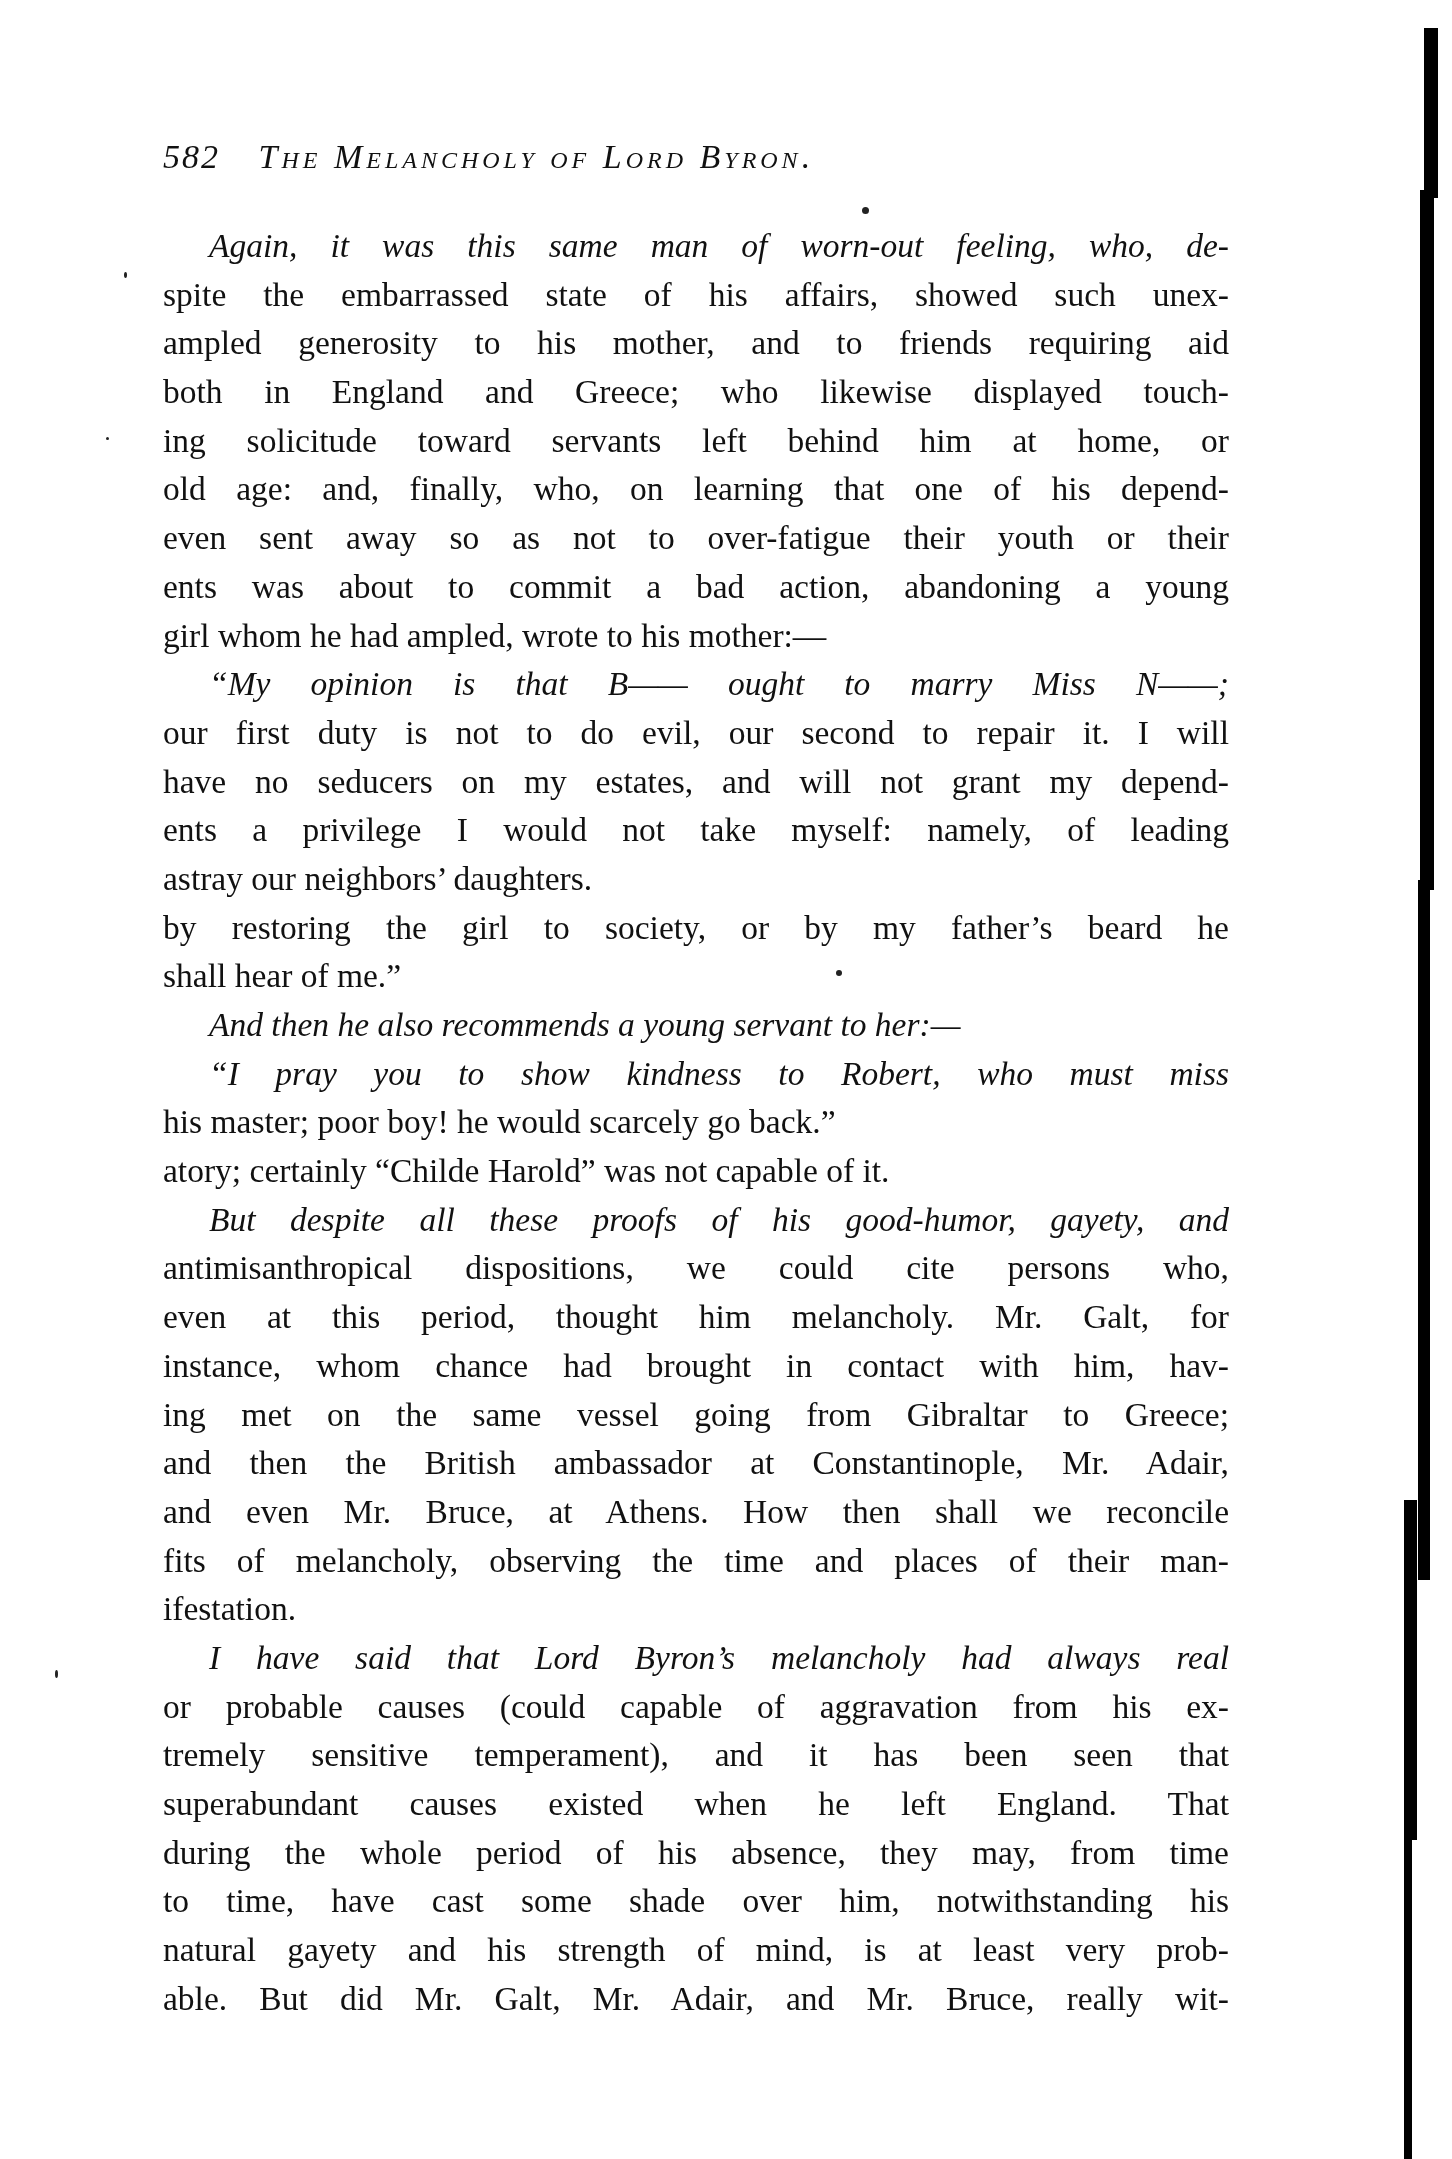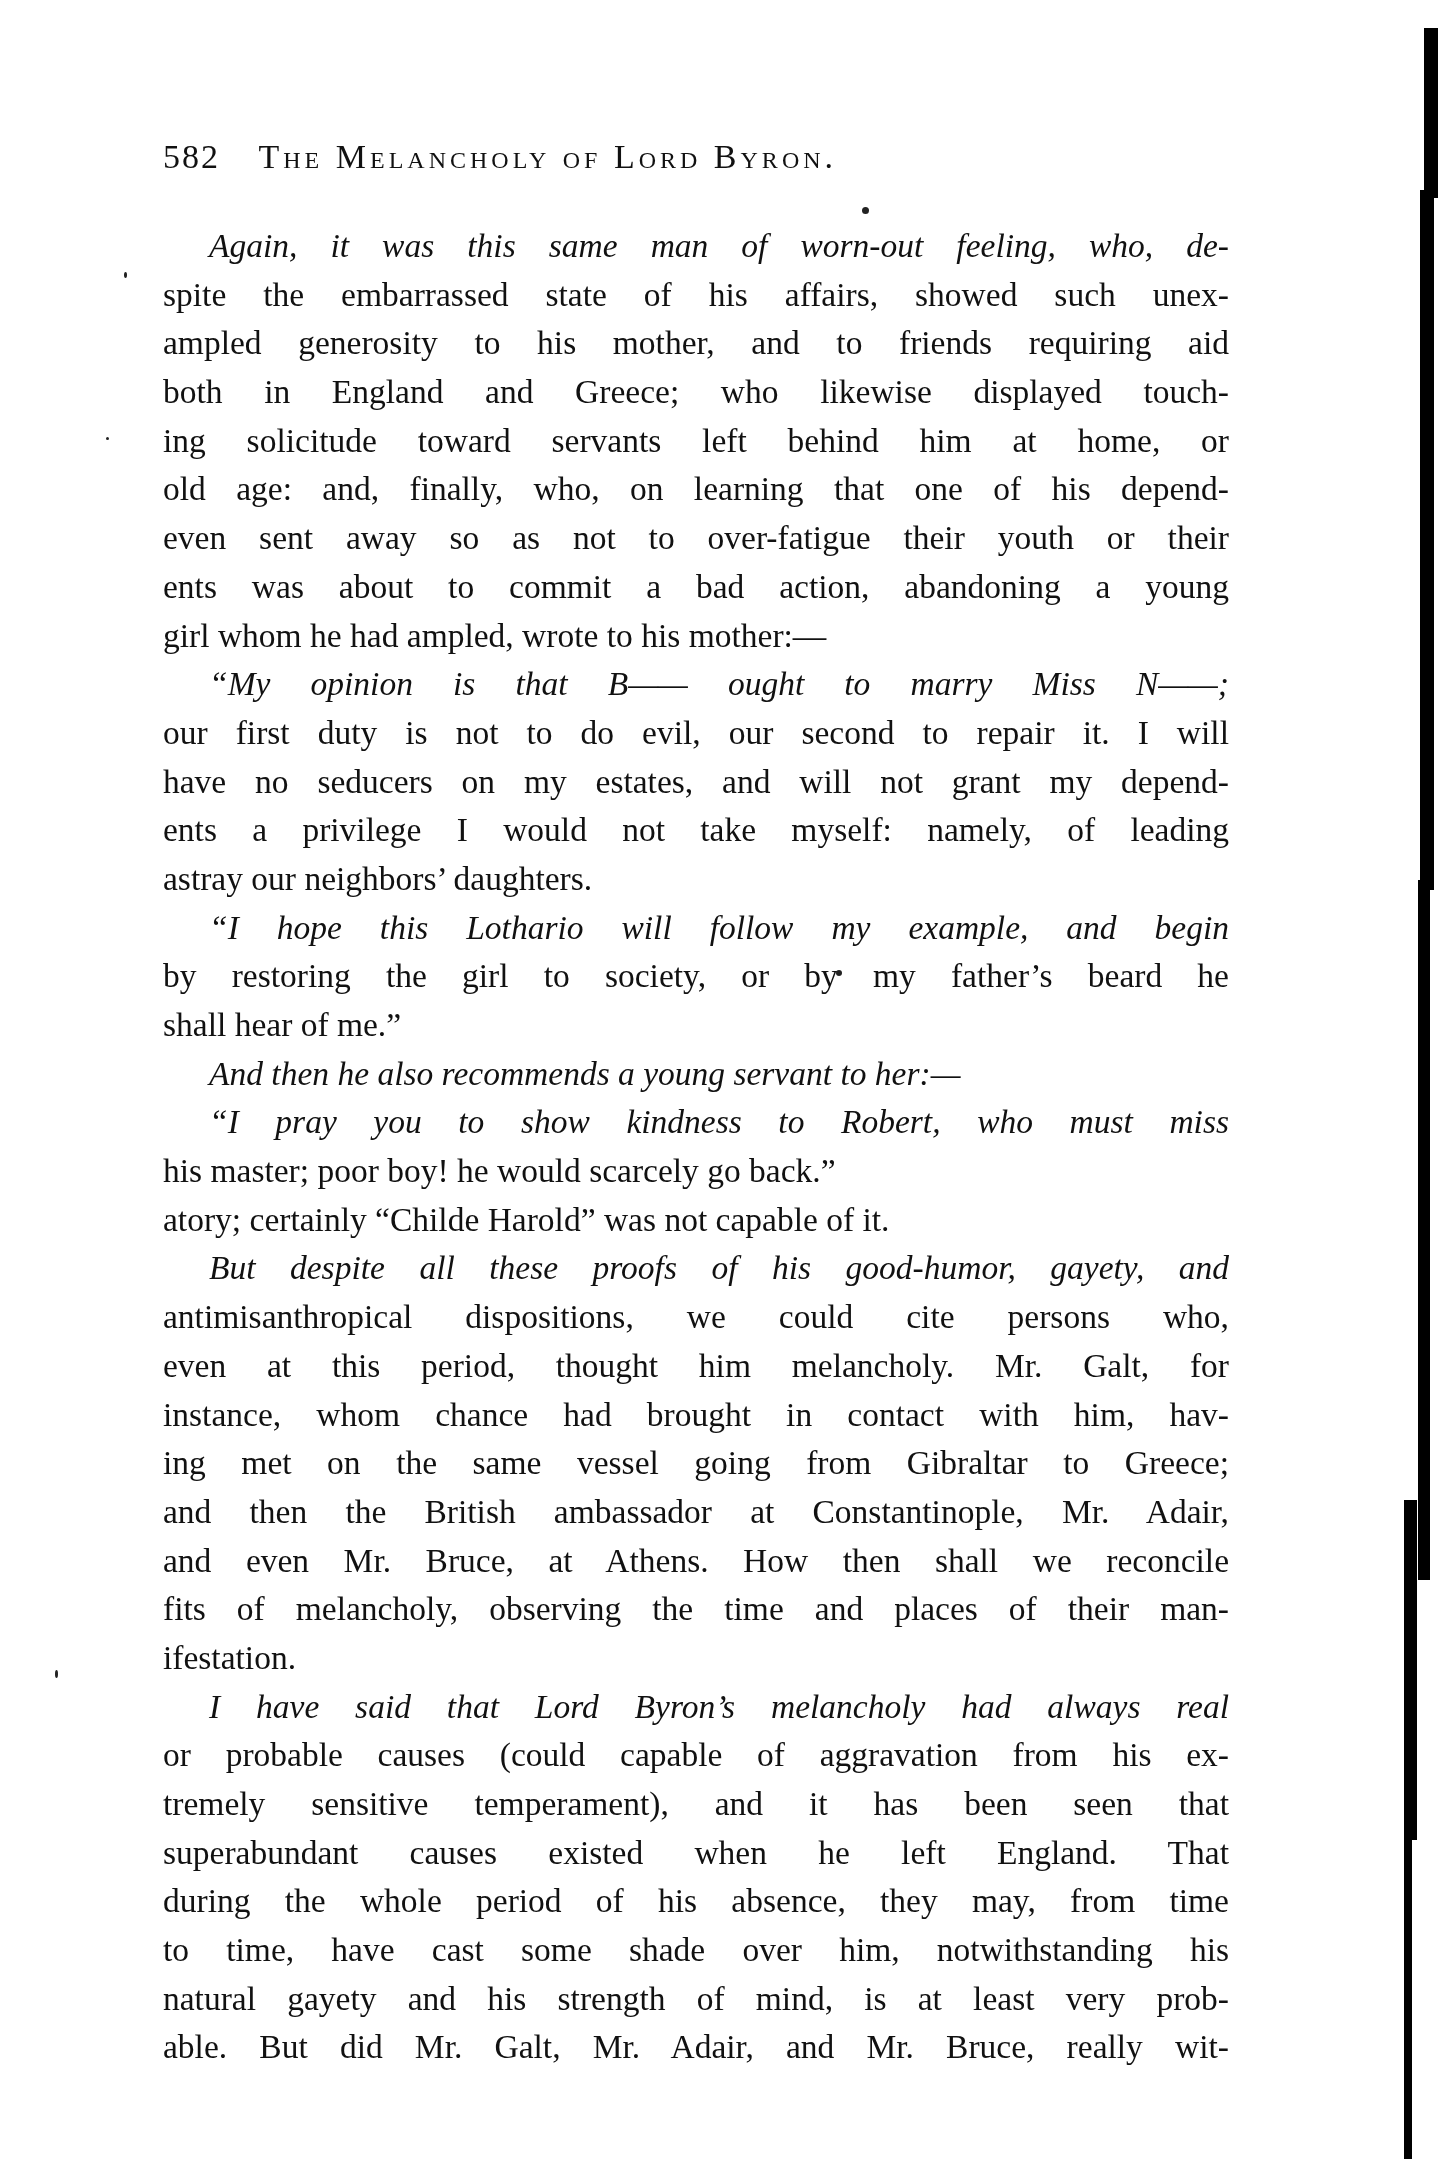--- a/index.html
+++ b/index.html
@@ -6,20 +6,21 @@
   body { width: 1452px; height: 2159px; position: relative; overflow: hidden; }
   .page {
     position: absolute; left: 0; top: 0; width: 1452px; height: 2159px;
     background: #ffffff; color: #111111;
     font-family: "DejaVu Serif", "Liberation Serif", serif;
   }
   .running-head {
     position: absolute; left: 163px; top: 138px; width: 1070px;
     font-size: 34px; letter-spacing: 2px; white-space: nowrap;
     font-family: "Liberation Serif", "DejaVu Serif", serif;
+    font-style: italic;
   }
   .running-head .folio { margin-right: 28px; }
   .running-head .title { font-variant: small-caps; letter-spacing: 4px; }
   .body-text {
     position: absolute; left: 163px; top: 222px; width: 1066px;
     font-family: "Liberation Serif", "DejaVu Serif", serif;
     font-size: 33.5px; line-height: 48.7px;
   }
   .line {
     display: block; height: 48.7px; white-space: nowrap;
@@ -50,21 +51,20 @@
       <span class="line">ing solicitude toward servants left behind him at home, or</span>
       <span class="line">old age: and, finally, who, on learning that one of his depend-</span>
       <span class="line">even sent away so as not to over-fatigue their youth or their</span>
       <span class="line">ents was about to commit a bad action, abandoning a young</span>
       <span class="line last">girl whom he had ampled, wrote to his mother:—</span>
       <span class="line indent">“My opinion is that B—— ought to marry Miss N——;</span>
       <span class="line">our first duty is not to do evil, our second to repair it. I will</span>
       <span class="line">have no seducers on my estates, and will not grant my depend-</span>
       <span class="line">ents a privilege I would not take myself: namely, of leading</span>
       <span class="line last">astray our neighbors’ daughters.</span>
-      <span class="line indent">“I hope this Lothario will follow my example, and begin</span>
       <span class="line">by restoring the girl to society, or by my father’s beard he</span>
       <span class="line last">shall hear of me.”</span>
       <span class="line indent last">And then he also recommends a young servant to her:—</span>
       <span class="line indent">“I pray you to show kindness to Robert, who must miss</span>
       <span class="line last">his master; poor boy! he would scarcely go back.”</span>
       <span class="line last">atory; certainly “Childe Harold” was not capable of it.</span>
       <span class="line indent">But despite all these proofs of his good-humor, gayety, and</span>
       <span class="line">antimisanthropical dispositions, we could cite persons who,</span>
       <span class="line">even at this period, thought him melancholy. Mr. Galt, for</span>
       <span class="line">instance, whom chance had brought in contact with him, hav-</span>

